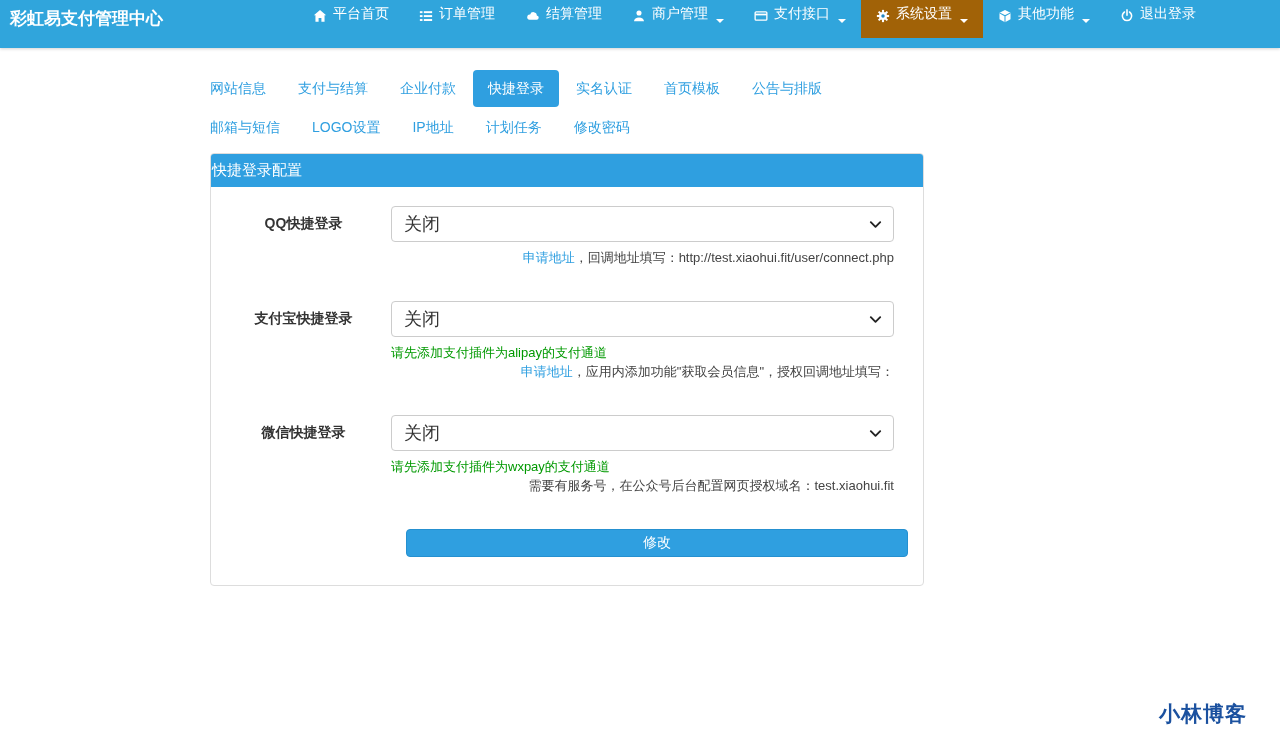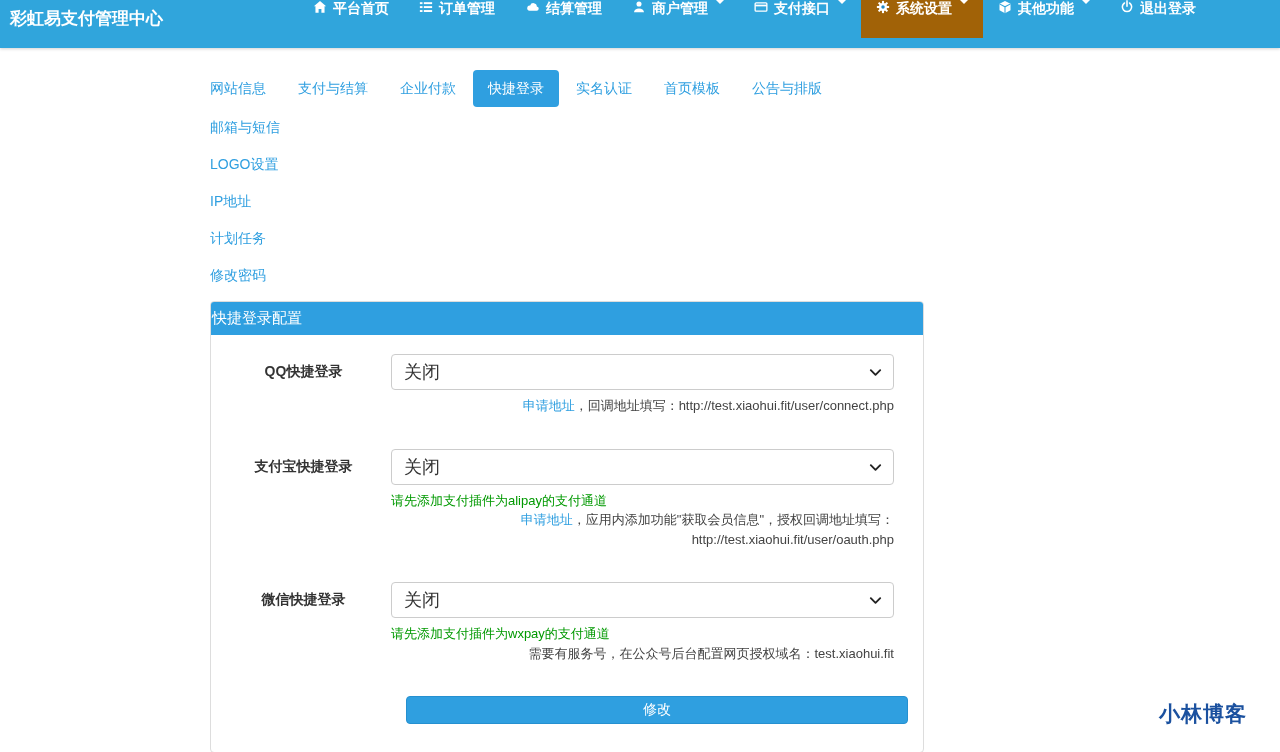--- a/index.html
+++ b/index.html
@@ -8,30 +8,30 @@
     width:1280px; height:752px;
     font-family:"Liberation Sans","DejaVu Sans",sans-serif;
     background:#ffffff; position:relative; overflow:hidden;
     -webkit-font-smoothing:antialiased;
   }
 
   
   .navbar { height:48px; background:#30a5dc; position:relative; box-shadow:0 1px 3px rgba(0,0,0,.18); }
   .brand { position:absolute; left:10px; top:0; line-height:38px; color:#fff; font-size:17px; font-weight:bold; cursor:pointer; white-space:nowrap; }
   .nav { position:absolute; left:298px; top:0; height:38px; display:flex; margin:0; padding:0; list-style:none; }
-  .nav li { display:flex; align-items:flex-start; gap:6px; padding:0 15px; color:#fff; font-size:14px; font-weight:bold; cursor:pointer; white-space:nowrap; }
+  .nav li { display:flex; align-items:flex-end; gap:6px; padding:15px 15px; color:#fff; font-size:14px; font-weight:normal; cursor:pointer; white-space:nowrap; }
   .nav li.active { background:#a16207; }
   .nav .icn { display:inline-flex; align-items:center; }
   .caret { width:0; height:0; border-left:4px solid transparent; border-right:4px solid transparent; border-top:4px solid #fff; margin-left:2px; }
 
   
   .content { margin-left:210px; width:714px; }
 
   ul.tabs { margin:22px 0 0 -15px; padding:0; list-style:none; display:flex; }
-  ul.tabs.row2 { margin-top:2px;flex-direction:column; }
+  ul.tabs.row2 { margin-top:2px; }
   ul.tabs li { padding:0 15px; line-height:37px; font-size:14px; color:#2f9fe0; border-radius:4px; cursor:pointer; margin-right:2px; white-space:nowrap; }
   ul.tabs li.active { background:#2f9fe0; color:#fff; }
 
   
   .panel { margin-top:7px; border:1px solid #dddddd; border-radius:4px; background:#fff; }
   .panel-heading { background:#2f9fe0; color:#fff; font-size:15px; padding:7px 1px; border-radius:3px 3px 0 0; }
   .panel-body { padding:19px 15px 28px 15px; }
 
   .form-group { display:flex; margin-bottom:33px; }
   .control-label { width:155px; margin-right:10px; text-align:center; font-weight:bold; font-size:14px; color:#333; padding-top:9px; flex:none; }
@@ -207,21 +207,20 @@
             </select>
             <span class="select-chevron">
               <svg width="15" height="15" viewBox="0 0 16 16">
                   <path d="M3 5.5 L8 10.5 L13 5.5" fill="none" stroke="#222" stroke-width="2" stroke-linecap="round" stroke-linejoin="round"></path>
                 </svg>
             </span>
           </div>
           <div class="help">
             <span class="green">请先添加支付插件为alipay的支付通道</span>
             <span class="line"><a>申请地址</a><span>，应用内添加功能"获取会员信息"，授权回调地址填写：</span></span>
-            <span class="line">http://test.xiaohui.fit/user/oauth.php</span>
           </div>
         </div>
       </div>
 
       <div class="form-group">
         <label class="control-label">微信快捷登录</label>
         <div class="controls">
           <div class="select-wrap">
             <select>
               <option>关闭</option>

